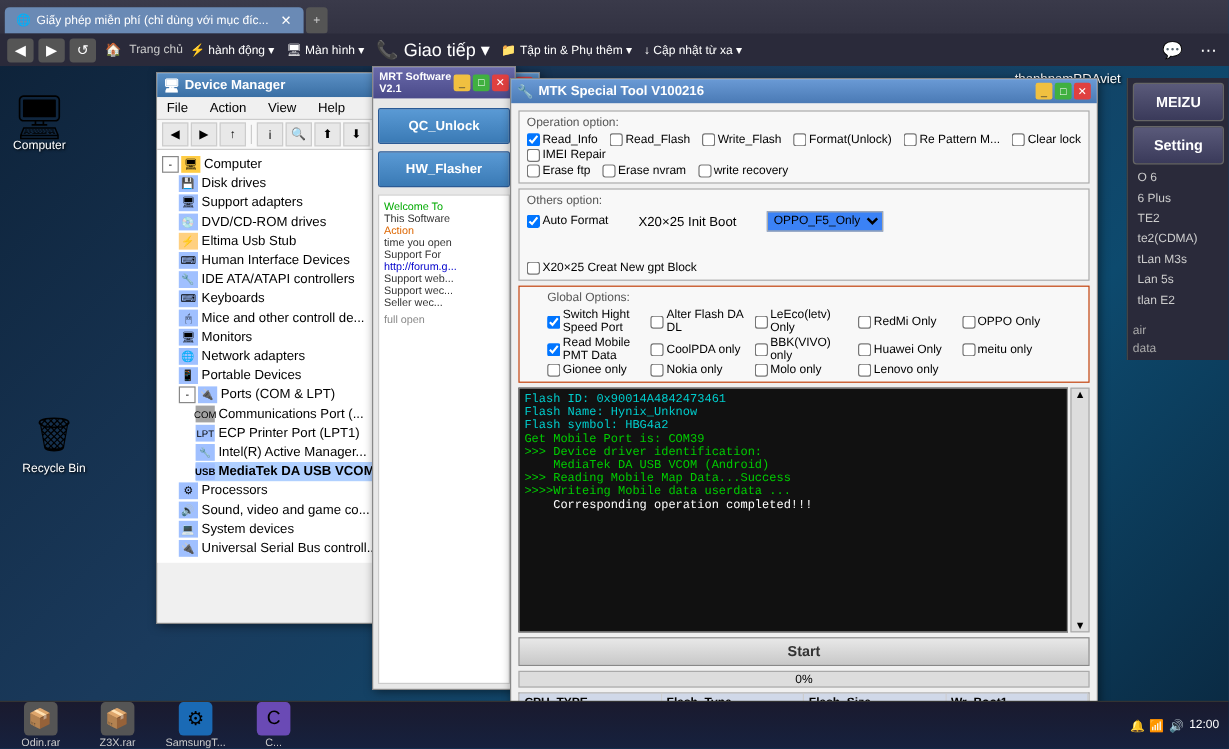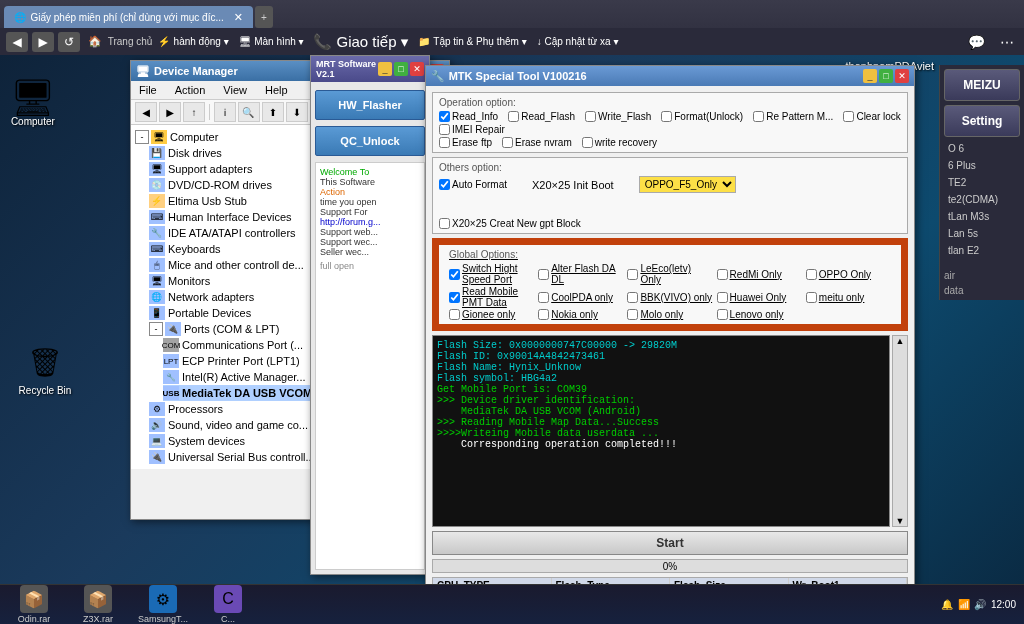--- a/index.html
+++ b/index.html
@@ -244,21 +244,21 @@
     }
     .mtk-checkbox-item input[type="checkbox"] {
       width: 11px;
       height: 11px;
       cursor: pointer;
     }
     .mtk-select {
       font-size: 10px;
       padding: 1px;
       border: 1px solid #aaa;
-      background: #fde047;
+      background: #3b82f6;
     }
     .mtk-log {
       flex: 1;
       background: #111;
       color: #00cc00;
       font-family: 'Courier New', monospace;
       font-size: 10px;
       padding: 4px;
       overflow-y: auto;
       border: 1px solid #888;
@@ -473,25 +473,24 @@
       font-size: 9px;
       text-align: center;
       max-width: 60px;
       white-space: nowrap;
       overflow: hidden;
       text-overflow: ellipsis;
     }
 
     
     .global-opts {
-      border: 7px solid #c2410c;
-      padding: 4px 10px;
+      border: 1px solid #c2410c;
+      padding: 4px 23px;
       background: #f8f8f8;
       font-size: 10px;
-      text-decoration: underline;
     }
 
     
     .mtk-log::-webkit-scrollbar { width: 8px; }
     .mtk-log::-webkit-scrollbar-track { background: #222; }
     .mtk-log::-webkit-scrollbar-thumb { background: #555; }
 
     
     .desk-computer {
       position: absolute;
@@ -692,22 +691,22 @@
       <div class="titlebar-left">
         <span style="font-size:9px;">MRT Software V2.1</span>
       </div>
       <div class="titlebar-controls">
         <button class="titlebar-btn btn-min">_</button>
         <button class="titlebar-btn btn-max">□</button>
         <button class="titlebar-btn btn-close">✕</button>
       </div>
     </div>
     <div class="mrt-content">
+      <div class="mrt-btn">QC_Unlock</div>
       <div class="mrt-btn">HW_Flasher</div>
-      <div class="mrt-btn">QC_Unlock</div>
       <div class="mrt-text-area">
         <div style="color:#00aa00;">Welcome To</div>
         <div>This Software</div>
         <div style="color:#dd6600;">Action</div>
         <div>time you open</div>
         <div>Support For</div>
         <div style="color:#0000cc;">http://forum.g...</div>
         <div>Support web...</div>
         <div>Support wec...</div>
         <div>Seller wec...</div>
@@ -781,21 +780,20 @@
           <label class="mtk-checkbox-item"><input type="checkbox" style=""> meitu only</label>
           <label class="mtk-checkbox-item"><input type="checkbox" style=""> Gionee only</label>
           <label class="mtk-checkbox-item"><input type="checkbox" style=""> Nokia only</label>
           <label class="mtk-checkbox-item"><input type="checkbox" style=""> Molo only</label>
           <label class="mtk-checkbox-item"><input type="checkbox" style=""> Lenovo only</label>
         </div>
       </div>
 
       <div style="display:flex;gap:2px;flex:1;min-height:0;">
         <div class="mtk-log">
-          <div class="log-cyan">Flash   Size: 0x0000000747C00000 -&gt; 29820M</div>
           <div class="log-cyan">Flash   ID: 0x90014A4842473461</div>
           <div class="log-cyan">Flash   Name: Hynix_Unknow</div>
           <div class="log-cyan">Flash symbol: HBG4a2</div>
           <div class="log-green">Get Mobile Port is: COM39</div>
           <div class="log-green">&gt;&gt;&gt; Device driver identification:</div>
           <div class="log-green">&nbsp;&nbsp;&nbsp;&nbsp;MediaTek DA USB VCOM (Android)</div>
           <div class="log-green">&gt;&gt;&gt; Reading Mobile Map Data...Success</div>
           <div class="log-green">&gt;&gt;&gt;&gt;Writeing Mobile data userdata ...</div>
           <div class="log-white">&nbsp;&nbsp;&nbsp;&nbsp;Corresponding operation completed!!!</div>
         </div>

